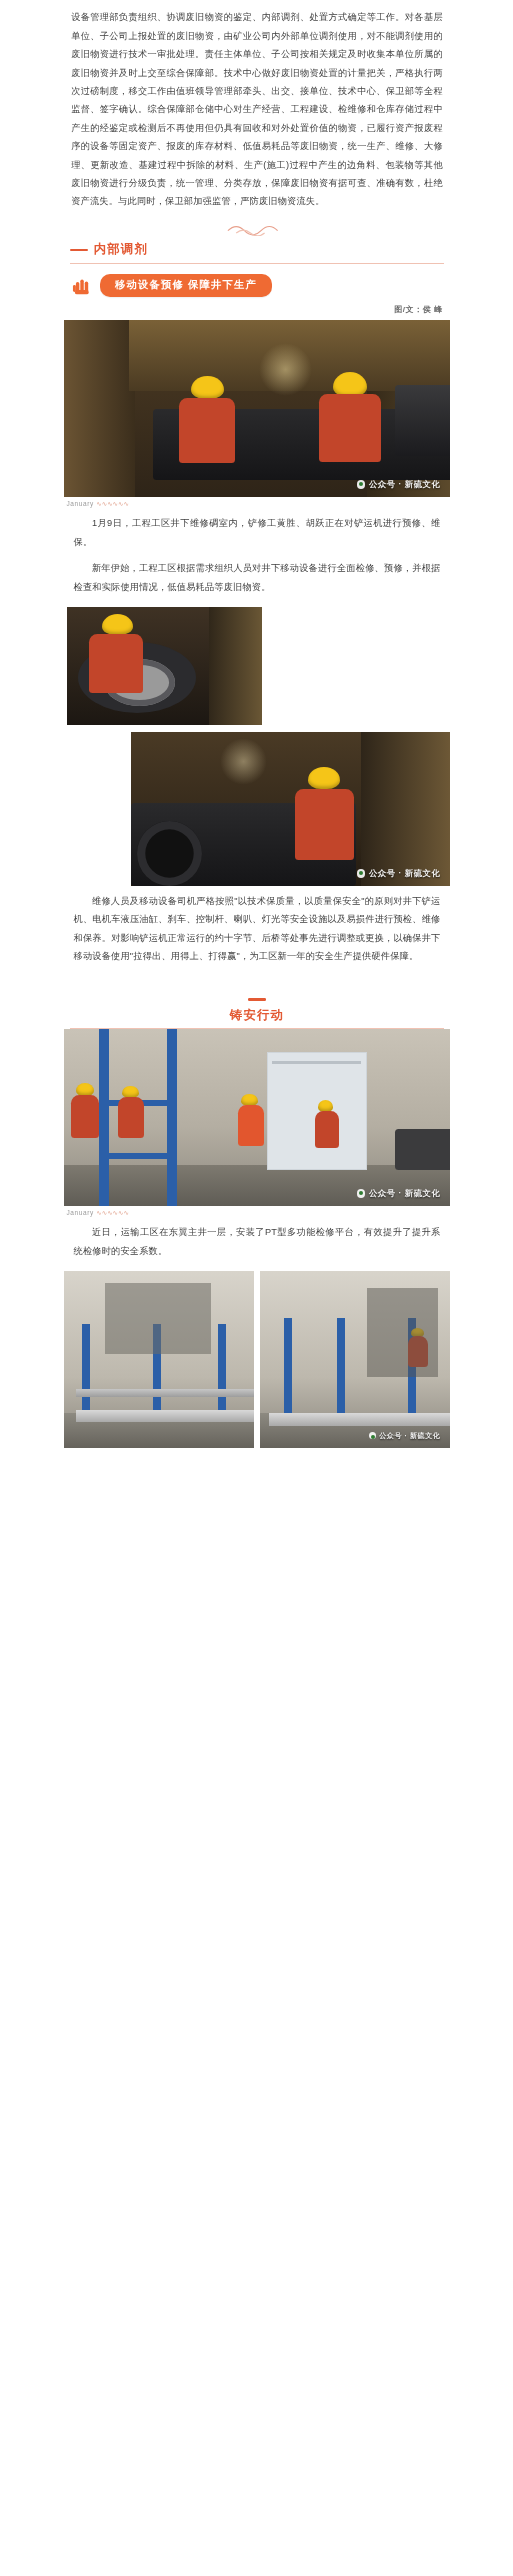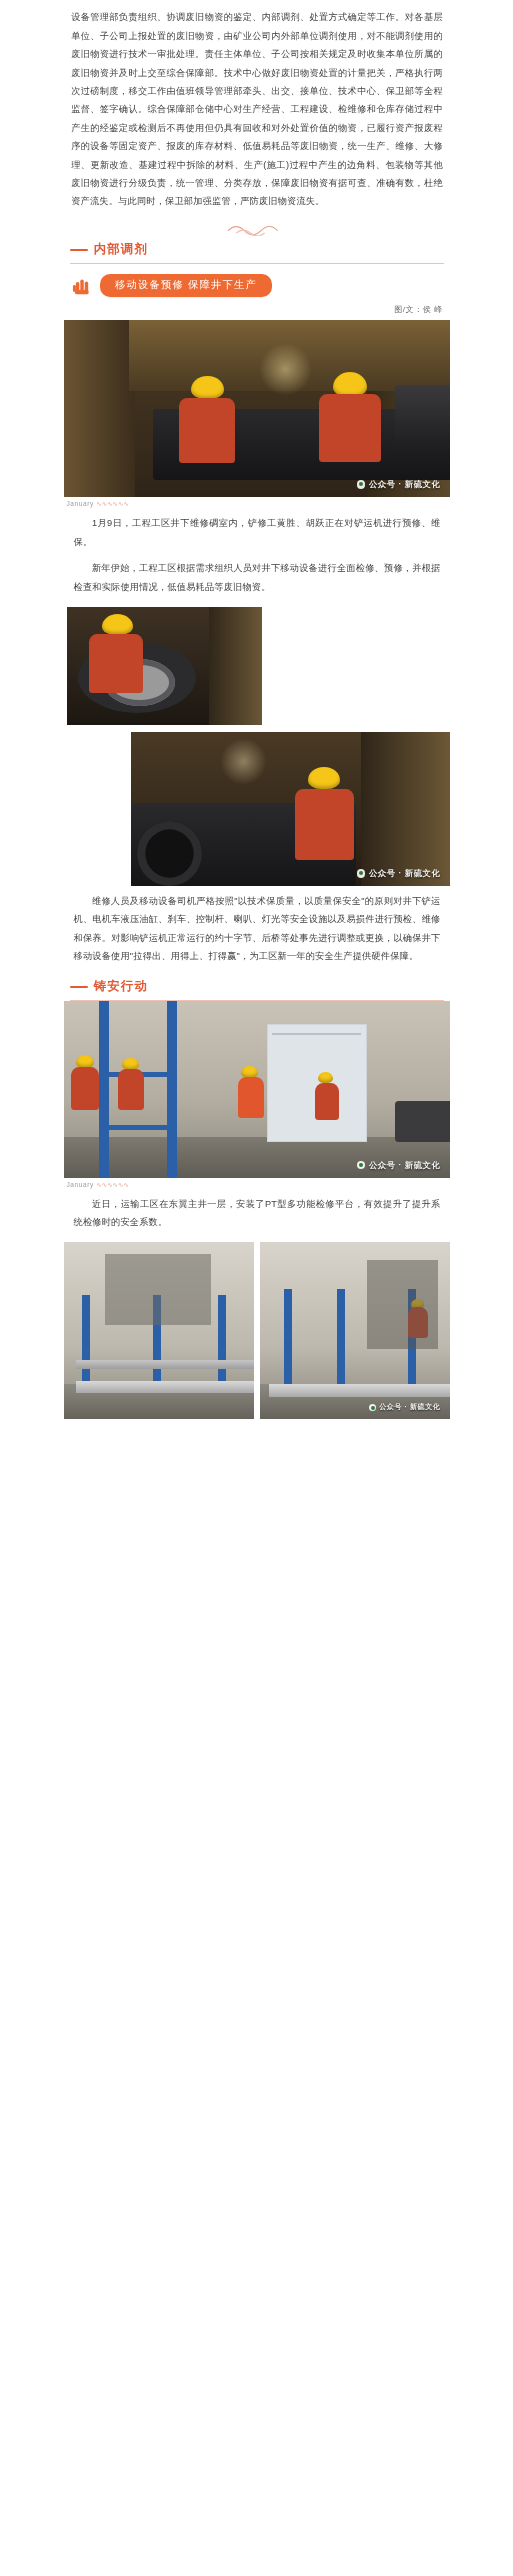--- a/index.html
+++ b/index.html
@@ -68,35 +68,36 @@
     display:flex;
     align-items:center;
     gap: 5.9px;
     padding: 10.6px 16.6px 1.2px 16.6px;
   }
   .hand-icon { flex:none; width: 23.6px; height: 20px; }
   .pill {
     background: #ef6a33;
     color: #ffffff;
     font-size: 10.3px;
-    font-weight: normal;
+    font-weight: bold;
     letter-spacing: 1.2px;
     padding: 4.1px 15.4px 4.7px 15.4px;
     border-radius: 10px;
     box-shadow: 0 1.2px 0 rgba(0,0,0,0.05);
     white-space: nowrap;
   }
 
   
   .byline {
     text-align: right;
     padding: 5.9px 17.7px 4.7px 17.7px;
     font-size: 8px;
     color: #6a6a6a;
     letter-spacing: 0.6px;
+    font-weight: bold;
   }
 
   
   .photo {
     position: relative;
     margin: 0 10.6px;
     overflow: hidden;
     background: #c2410c;
   }
   .photo.full { margin: 0 10.6px; }
@@ -288,21 +289,21 @@
       <div style="position:absolute;left:89px;top:5.9px;width:47px;height:47px;border-radius:50%;background:radial-gradient(circle,rgba(255,240,190,.4),transparent 70%);"></div>
     </div>
     <div class="watermark">
       <span class="wm-dot"></span>
       <span>公众号 · 新硫文化</span>
     </div>
   </div>
 
   <div class="body-p">维修人员及移动设备司机严格按照"以技术保质量，以质量保安全"的原则对井下铲运机、电机车液压油缸、刹车、控制杆、喇叭、灯光等安全设施以及易损件进行预检、维修和保养。对影响铲运机正常运行的约十字节、后桥等处事先进行调整或更换，以确保井下移动设备使用"拉得出、用得上、打得赢"，为工区新一年的安全生产提供硬件保障。</div>
 
-  <div class="section-head" style="margin-top:7px;">
+  <div class="section-head" style="margin-top:27px;flex-direction:column;">
     <div class="bar"></div>
     <div class="sh-text">铸安行动</div>
   </div>
   <div class="section-rule"></div>
 
 
 
   <div class="photo full" style="height:177px;">
     <div class="scene wall-bg"></div>
     <div class="floor-bg" style="height:41px;"></div>

